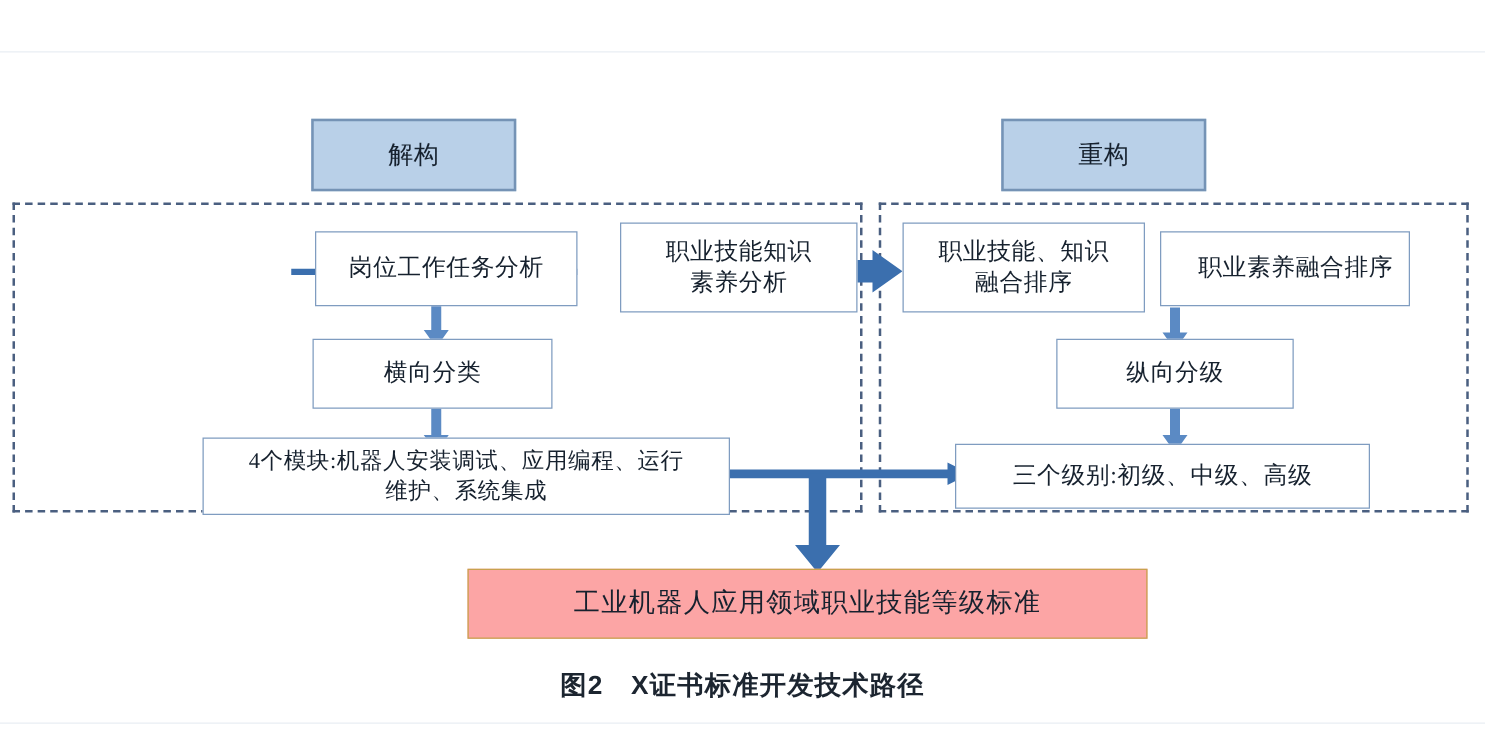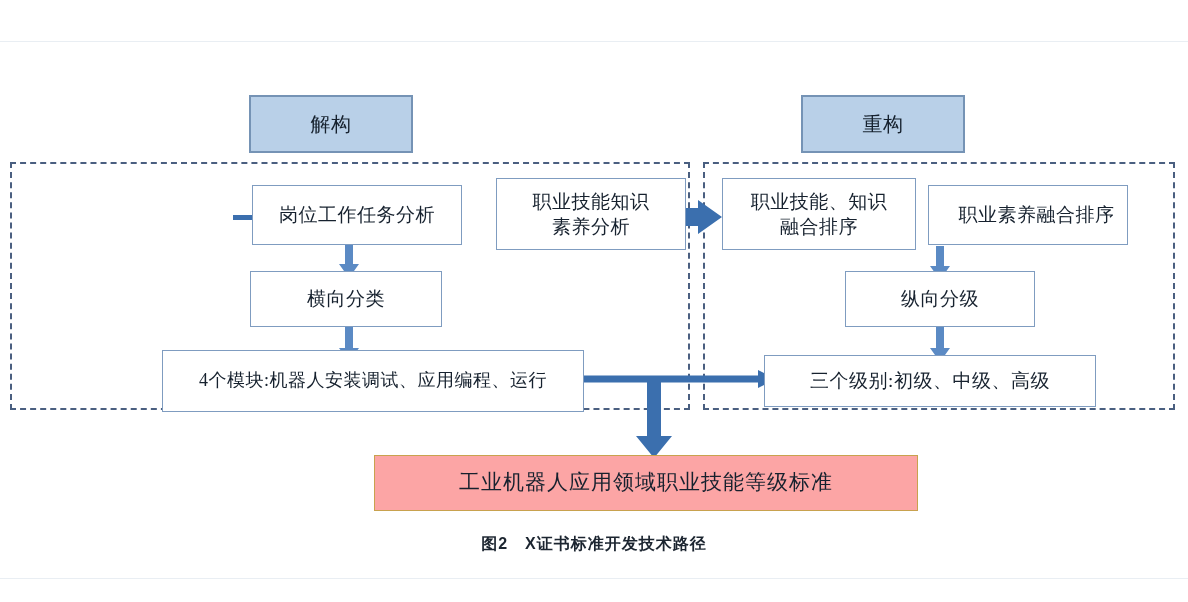--- a/index.html
+++ b/index.html
@@ -78,21 +78,21 @@
     position: absolute;
   }
   .conn svg { display: block; overflow: visible; }
 
   
   .caption {
     position: absolute;
     left: 0;
     width: 1188px;
     text-align: center;
-    font-size: 16px;
+    font-size: 21px;
     font-weight: bold;
     color: #1c2530;
     letter-spacing: 1px;
     font-family: "Liberation Sans", "DejaVu Sans", sans-serif;
   }
 </style>
 </head>
 <body>
 
 <div id="canvas">
@@ -172,20 +172,21 @@
     <span class="node-text">职业技能知识</span>
     <span class="node-text">素养分析</span>
   </div>
 
   <div class="node standard" style="left:250px; top:271px; width:192px; height:56px;">
     <span class="node-text">横向分类</span>
   </div>
 
   <div class="node small" style="left:124px; top:350px; width:422px; height:62px; flex-direction:column;margin-left:38px;">
     <span class="node-text">4个模块:机器人安装调试、应用编程、运行</span>
+    <span class="node-text">维护、系统集成</span>
   </div>
 
   <div class="node standard" style="left:722px; top:178px; width:194px; height:72px; flex-direction:column;">
     <span class="node-text">职业技能、知识</span>
     <span class="node-text">融合排序</span>
   </div>
 
   <div class="node standard" style="left:928px; top:185px; width:200px; height:60px;padding-left:17px;">
     <span class="node-text">职业素养融合排序</span>
   </div>

